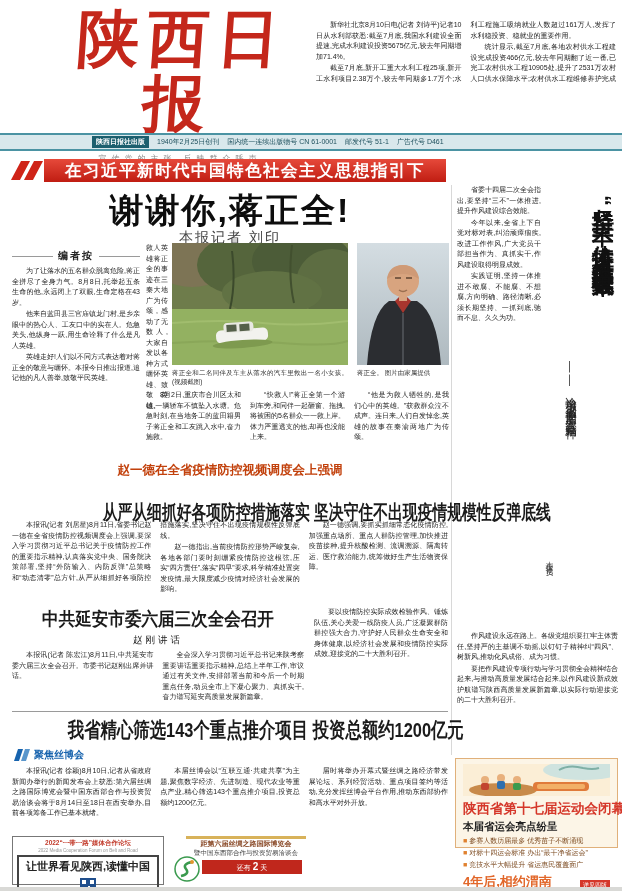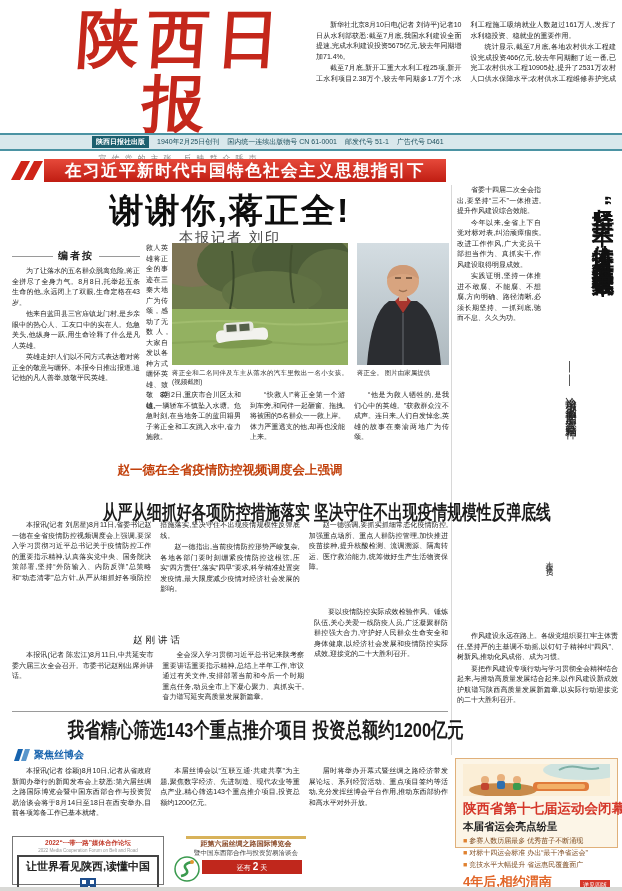--- a/index.html
+++ b/index.html
@@ -189,20 +189,23 @@
   <div class="abs kicker" style="left:12px;top:462px;width:436px;">赵一德在全省疫情防控视频调度会上强调</div>
   <div class="abs" style="left:24px;top:478px;width:436px;text-align:center;overflow:visible;margin-top:21px;">
     <span class="cond" style="font-size:20px;transform:scaleX(.74);">从严从细抓好各项防控措施落实  坚决守住不出现疫情规模性反弹底线</span>
   </div>
   <div class="abs cols3 body-txt just" style="left:12px;top:520px;width:436px;height:82px;overflow:hidden;">
     <p>本报讯(记者 刘居星)8月11日,省委书记赵一德在全省疫情防控视频调度会上强调,要深入学习贯彻习近平总书记关于疫情防控工作的重要指示精神,认真落实党中央、国务院决策部署,坚持“外防输入、内防反弹”总策略和“动态清零”总方针,从严从细抓好各项防控措施落实,坚决守住不出现疫情规模性反弹底线。</p>
     <p>赵一德指出,当前疫情防控形势严峻复杂,各地各部门要时刻绷紧疫情防控这根弦,压实“四方责任”,落实“四早”要求,科学精准处置突发疫情,最大限度减少疫情对经济社会发展的影响。</p>
     <p>赵一德强调,要抓实抓细常态化疫情防控,加强重点场所、重点人群防控管理,加快推进疫苗接种,提升核酸检测、流调溯源、隔离转运、医疗救治能力,统筹做好生产生活物资保障。</p>
   </div>
 
+  <div class="abs" style="left:12px;top:607px;width:292px;text-align:center;">
+    <span class="cond" style="font-size:18px;transform:scaleX(.92);">中共延安市委六届三次全会召开</span>
+  </div>
   <div class="abs subhead" style="left:12px;top:634px;width:292px;">赵刚讲话</div>
   <div class="abs cols2 body-txt just" style="left:12px;top:650px;width:292px;height:58px;overflow:hidden;">
     <p>本报讯(记者 陈宏江)8月11日,中共延安市委六届三次全会召开。市委书记赵刚出席并讲话。</p>
     <p>全会深入学习贯彻习近平总书记来陕考察重要讲话重要指示精神,总结上半年工作,审议通过有关文件,安排部署当前和今后一个时期重点任务,动员全市上下凝心聚力、真抓实干,奋力谱写延安高质量发展新篇章。</p>
   </div>
   <div class="abs body-txt just" style="left:314px;top:607px;width:134px;height:101px;overflow:hidden;">
     <p>要以疫情防控实际成效检验作风、锤炼队伍,关心关爱一线防疫人员,广泛凝聚群防群控强大合力,守护好人民群众生命安全和身体健康,以经济社会发展和疫情防控实际成效,迎接党的二十大胜利召开。</p>
   </div>
 
   <div class="abs hline" style="left:12px;top:711px;width:436px;"></div>

